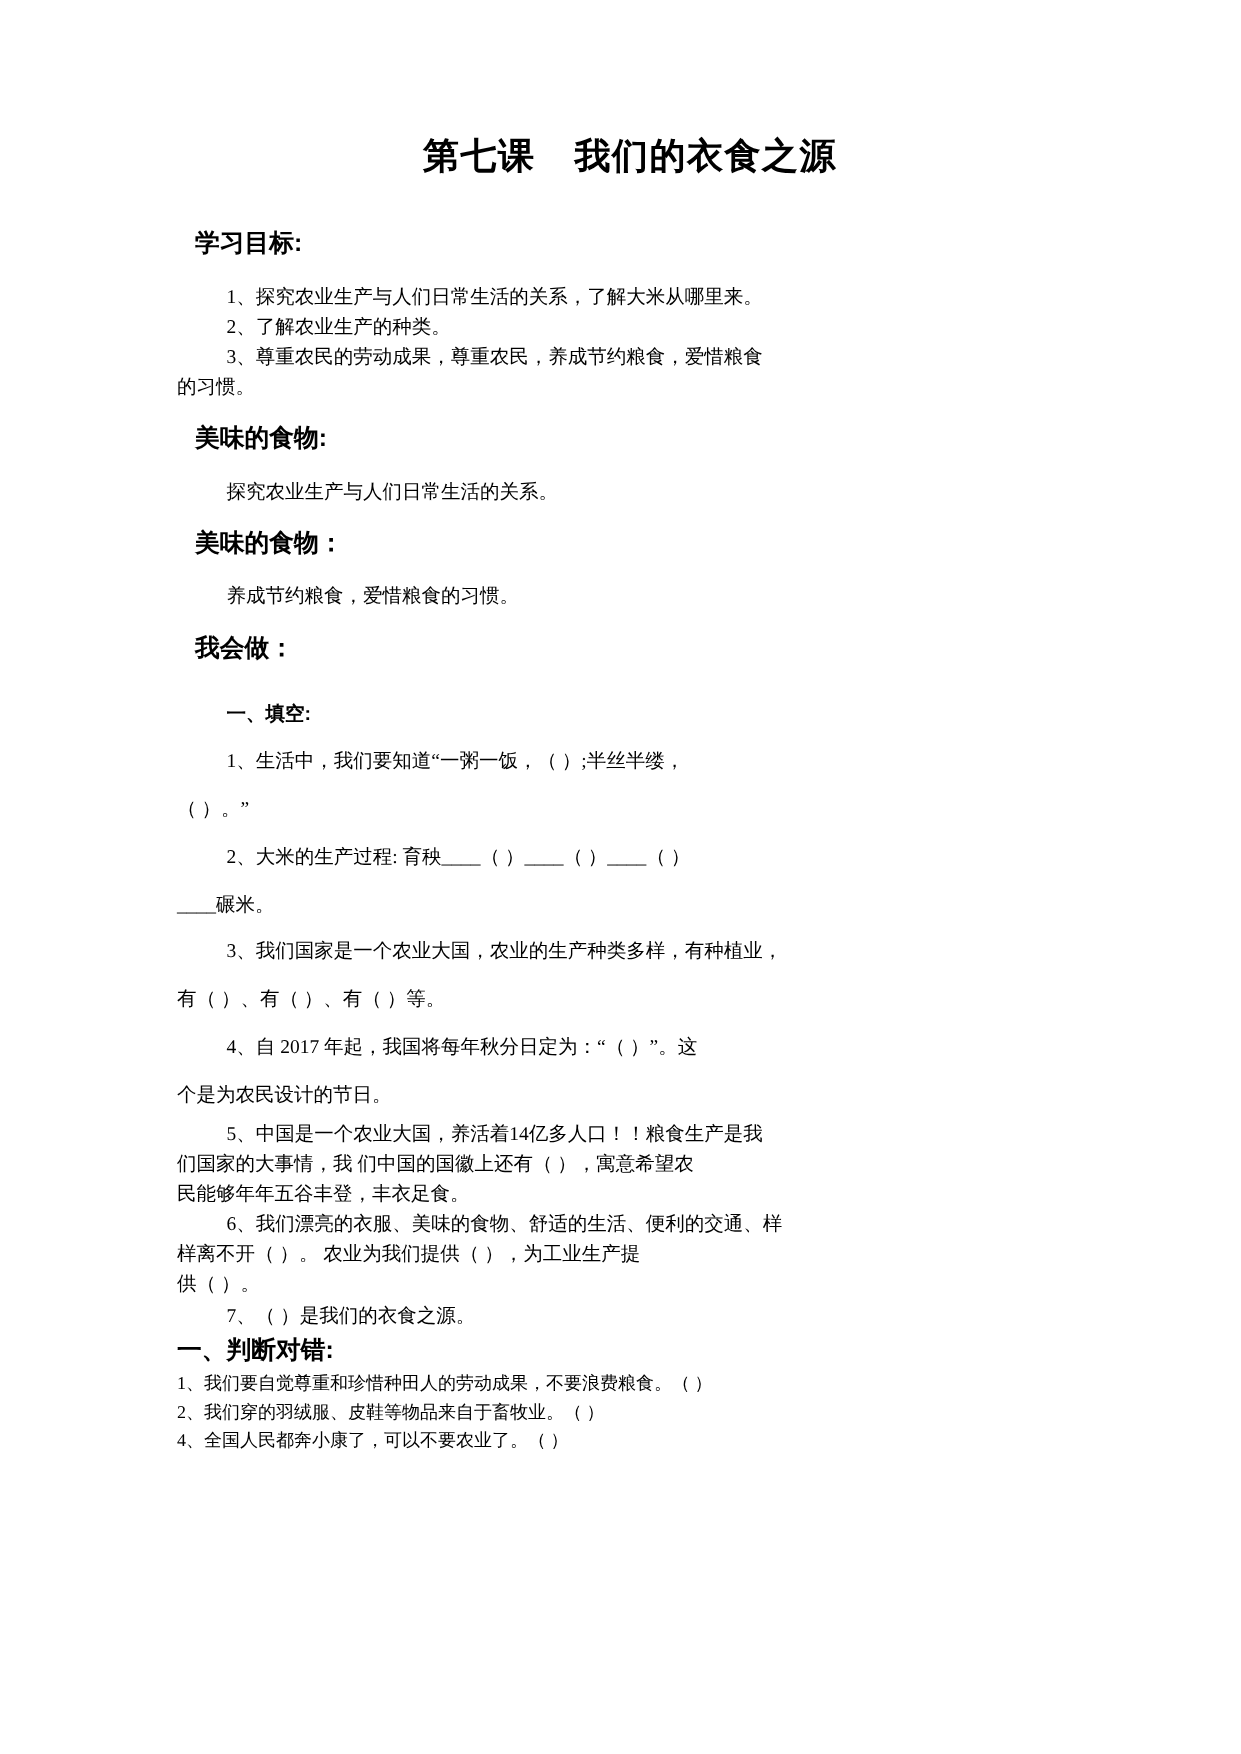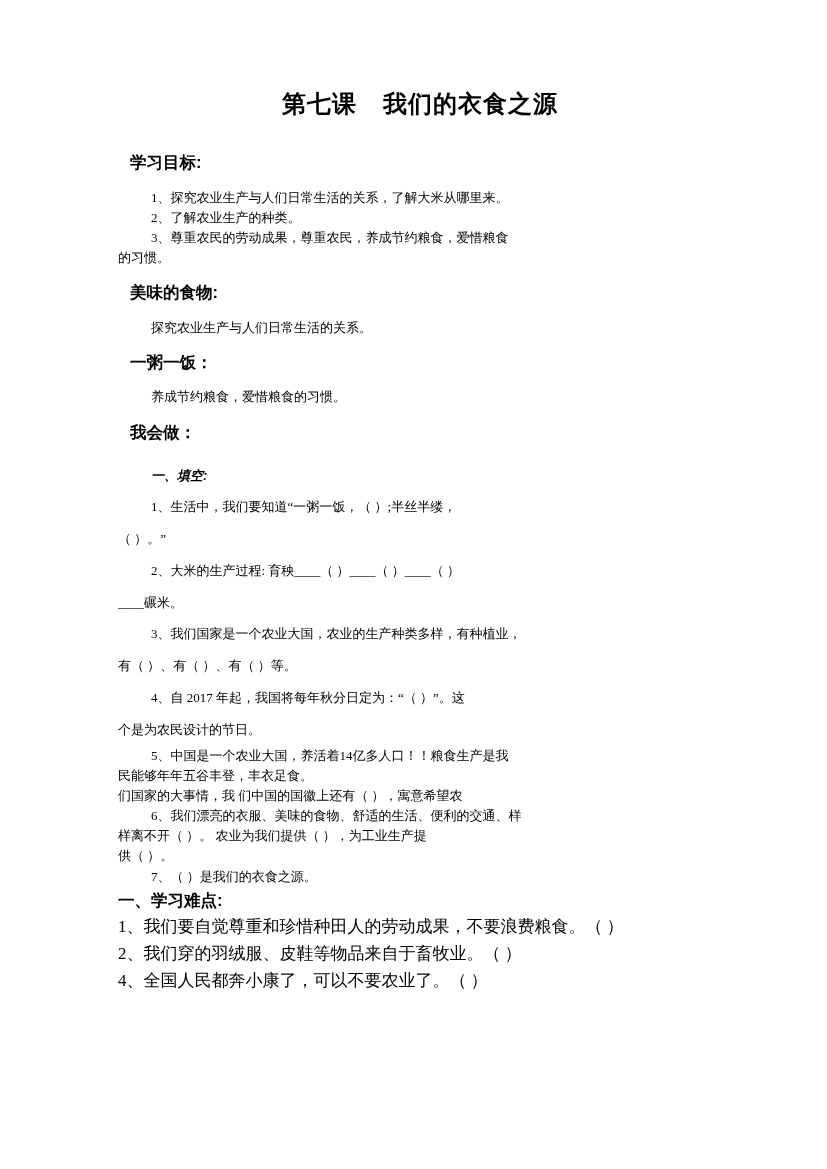--- a/index.html
+++ b/index.html
@@ -51,31 +51,30 @@
   .indent-head {
     text-indent: 33px;
     font-weight: bold;
     font-family: "Liberation Sans", "DejaVu Sans", sans-serif;
   }
   .loose {
     line-height: 2.45;
   }
   .loose-tight {
     line-height: 2.3;
-    font-style: italic;
   }
   .judge-head {
     font-size: 16.5px;
     font-weight: bold;
     font-family: "Liberation Sans", "DejaVu Sans", sans-serif;
     line-height: 1.6;
     margin: 0;
   }
   .judge-line {
-    font-size: 17px;
+    font-size: 12px;
     line-height: 1.6;
     margin: 0;
   }
   .block-gap-sm { height: 4px; }
 </style>
 </head>
 <body>
 
 <div class="page">
 
@@ -85,48 +84,48 @@
 
   <div class="sec-head">学习目标:</div>
   <div class="line indent1">1、探究农业生产与人们日常生活的关系，了解大米从哪里来。</div>
   <div class="line indent1">2、了解农业生产的种类。</div>
   <div class="line indent1">3、尊重农民的劳动成果，尊重农民，养成节约粮食，爱惜粮食</div>
   <div class="line">的习惯。</div>
 
   <div class="sec-head">美味的食物:</div>
   <div class="line indent1">探究农业生产与人们日常生活的关系。</div>
 
-  <div class="sec-head">一粥一饭：</div>
+  <div class="sec-head">美味的食物：</div>
   <div class="line indent1">养成节约粮食，爱惜粮食的习惯。</div>
 
   <div class="sec-head">我会做：</div>
 
   <div class="block-gap-sm"></div>
   <div class="line indent-head loose-tight">一、填空:</div>
 
   <div class="line indent1 loose">1、生活中，我们要知道“一粥一饭，（                    ）;半丝半缕，</div>
   <div class="line loose">（                    ）。”</div>
 
   <div class="line indent1 loose">2、大米的生产过程: 育秧____（        ）____（        ）____（        ）</div>
   <div class="line loose">____碾米。</div>
 
   <div class="line indent1 loose">3、我们国家是一个农业大国，农业的生产种类多样，有种植业，</div>
   <div class="line loose">有（          ）、有（          ）、有（        ）等。</div>
 
   <div class="line indent1 loose">4、自 2017 年起，我国将每年秋分日定为：“（               ）”。这</div>
   <div class="line loose">个是为农民设计的节日。</div>
 
   <div class="line indent1">5、中国是一个农业大国，养活着14亿多人口！！粮食生产是我</div>
+  <div class="line">们国家的大事情，我  们中国的国徽上还有（          ），寓意希望农</div>
   <div class="line">民能够年年五谷丰登，丰衣足食。</div>
-  <div class="line">们国家的大事情，我  们中国的国徽上还有（          ），寓意希望农</div>
 
   <div class="line indent1">6、我们漂亮的衣服、美味的食物、舒适的生活、便利的交通、样</div>
   <div class="line">样离不开（            ）。  农业为我们提供（            ），为工业生产提</div>
   <div class="line">供（          ）。</div>
 
   <div class="line indent1">7、（          ）是我们的衣食之源。</div>
 
-  <div class="judge-head">一、学习难点:</div>
+  <div class="judge-head">一、判断对错:</div>
   <div class="judge-line">1、我们要自觉尊重和珍惜种田人的劳动成果，不要浪费粮食。（      ）</div>
   <div class="judge-line">2、我们穿的羽绒服、皮鞋等物品来自于畜牧业。（            ）</div>
   <div class="judge-line">4、全国人民都奔小康了，可以不要农业了。（            ）</div>
 
 </div>
 
 </body></html>

